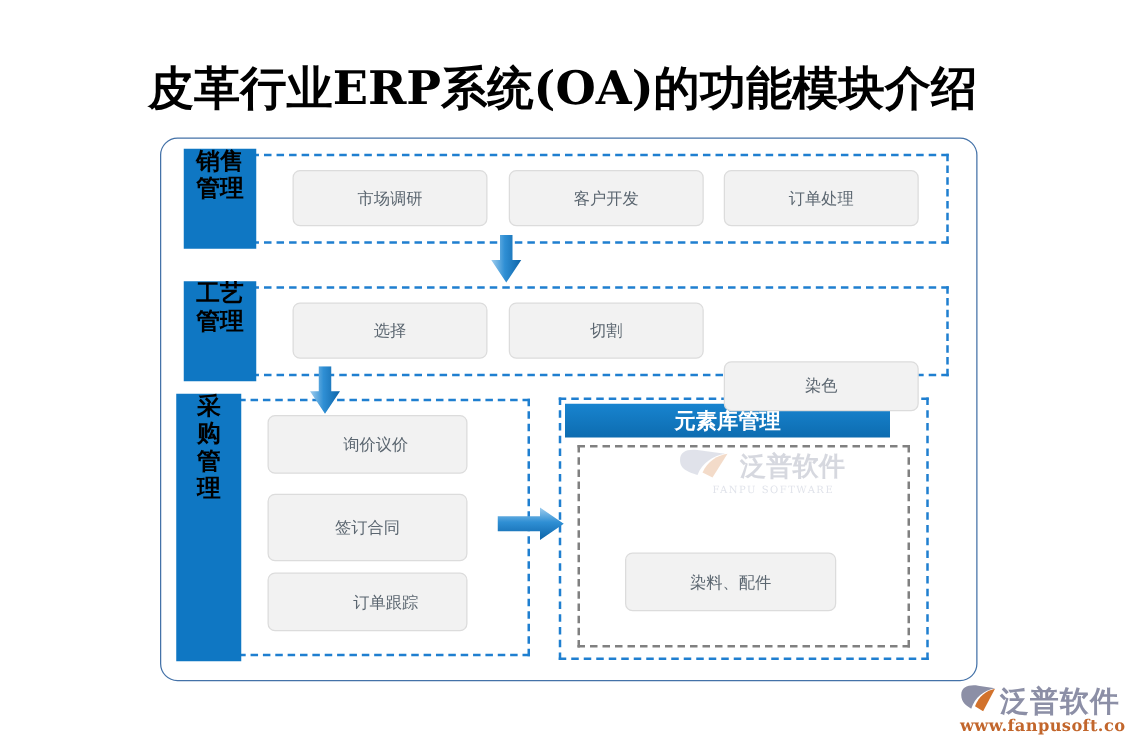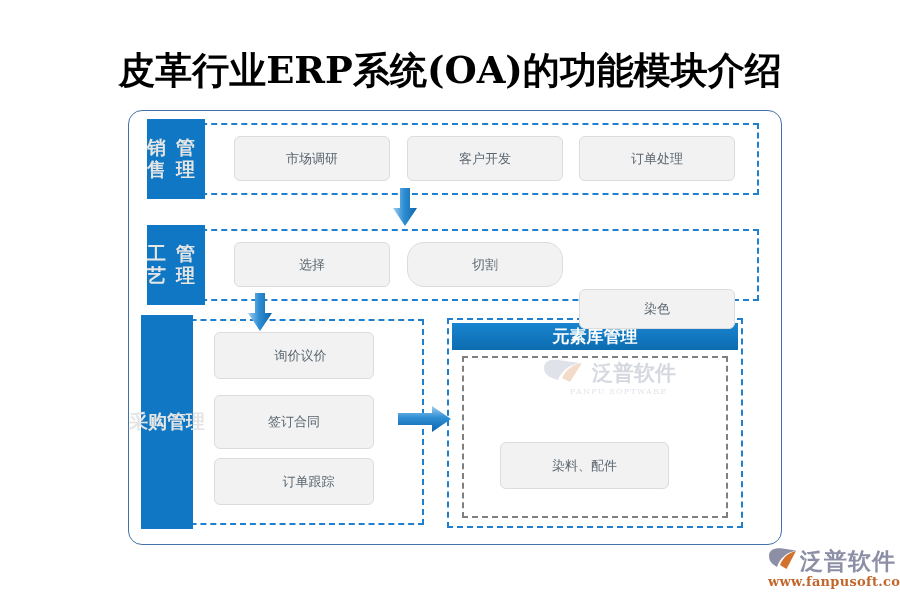--- a/index.html
+++ b/index.html
@@ -48,27 +48,26 @@
     position: absolute;
     border: 2px dashed #1f7fd0;
     box-sizing: border-box;
     background: transparent;
   }
 
   
   .blue-label {
     position: absolute;
     background: #0f77c3;
-    color: #e5e5e5;
+    color: #000000;
     font-family: "DejaVu Serif", "Liberation Serif", serif;
     font-weight: bold;
     display: flex;
-    flex-direction: row;
+    flex-direction: column;
     align-items: center;
-    justify-content: center;
     line-height: 1.15;
     box-sizing: border-box;
     z-index: 5;
   }
   .blue-label .ch {
     display: block;
   }
 
   
   .item-box {
@@ -107,21 +106,21 @@
     top: 318px;
     width: 296px;
     height: 210px;
     border: 2px dashed #1f7fd0;
     box-sizing: border-box;
   }
   #element-library-header {
     position: absolute;
     left: 3px;
     top: 3px;
-    width: 286px;
+    width: 260px;
     height: 27px;
     background: linear-gradient(to bottom, #1884cf 0%, #0d6cb0 100%);
     color: #ffffff;
     font-family: "DejaVu Serif", "Liberation Serif", serif;
     font-weight: bold;
     font-size: 17px;
     display: flex;
     align-items: center;
     justify-content: center;
     box-sizing: border-box;
@@ -216,21 +215,21 @@
   </svg>
 
   <div class="dashed-row" style="left:22px; top:118px; width:608px; height:72px;"></div>
 
   <div class="blue-label" style="left:18px; top:114px; width:58px; height:80px; font-size:19px;">
     <span class="ch">工艺</span>
     <span class="ch">管理</span>
   </div>
 
   <div class="item-box" style="left:105px; top:131px; width:156px; height:45px;">选择</div>
-  <div class="item-box" style="left:278px; top:131px; width:156px; height:45px;border-radius:17px;">切割</div>
+  <div class="item-box" style="left:278px; top:131px; width:156px; height:45px;">切割</div>
   <div class="item-box" style="left:450px; top:131px; width:156px; height:40px;margin-top:47px;">染色</div>
 
   <svg class="arrow-down" style="left:118px; top:182px;" viewBox="0 0 26 40">
     <defs>
       <linearGradient id="gradDown2" x1="0" y1="0" x2="1" y2="0">
         <stop offset="0%" stop-color="#9fcdee"></stop>
         <stop offset="45%" stop-color="#2f8fd4"></stop>
         <stop offset="100%" stop-color="#0d64a8"></stop>
       </linearGradient>
     </defs>

